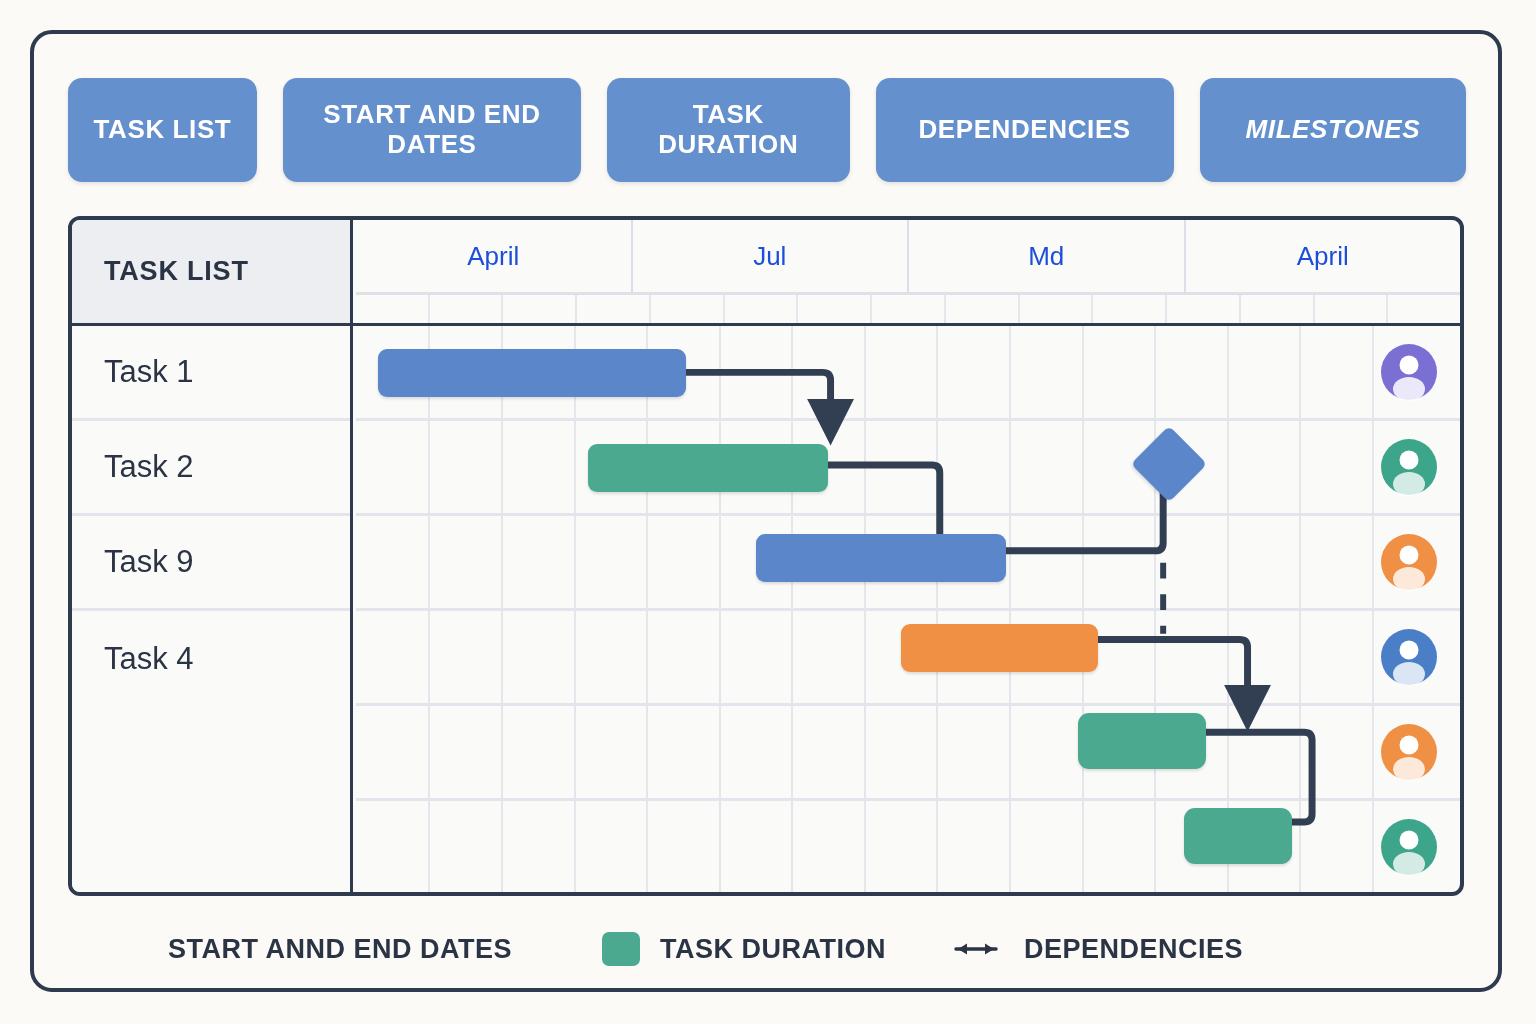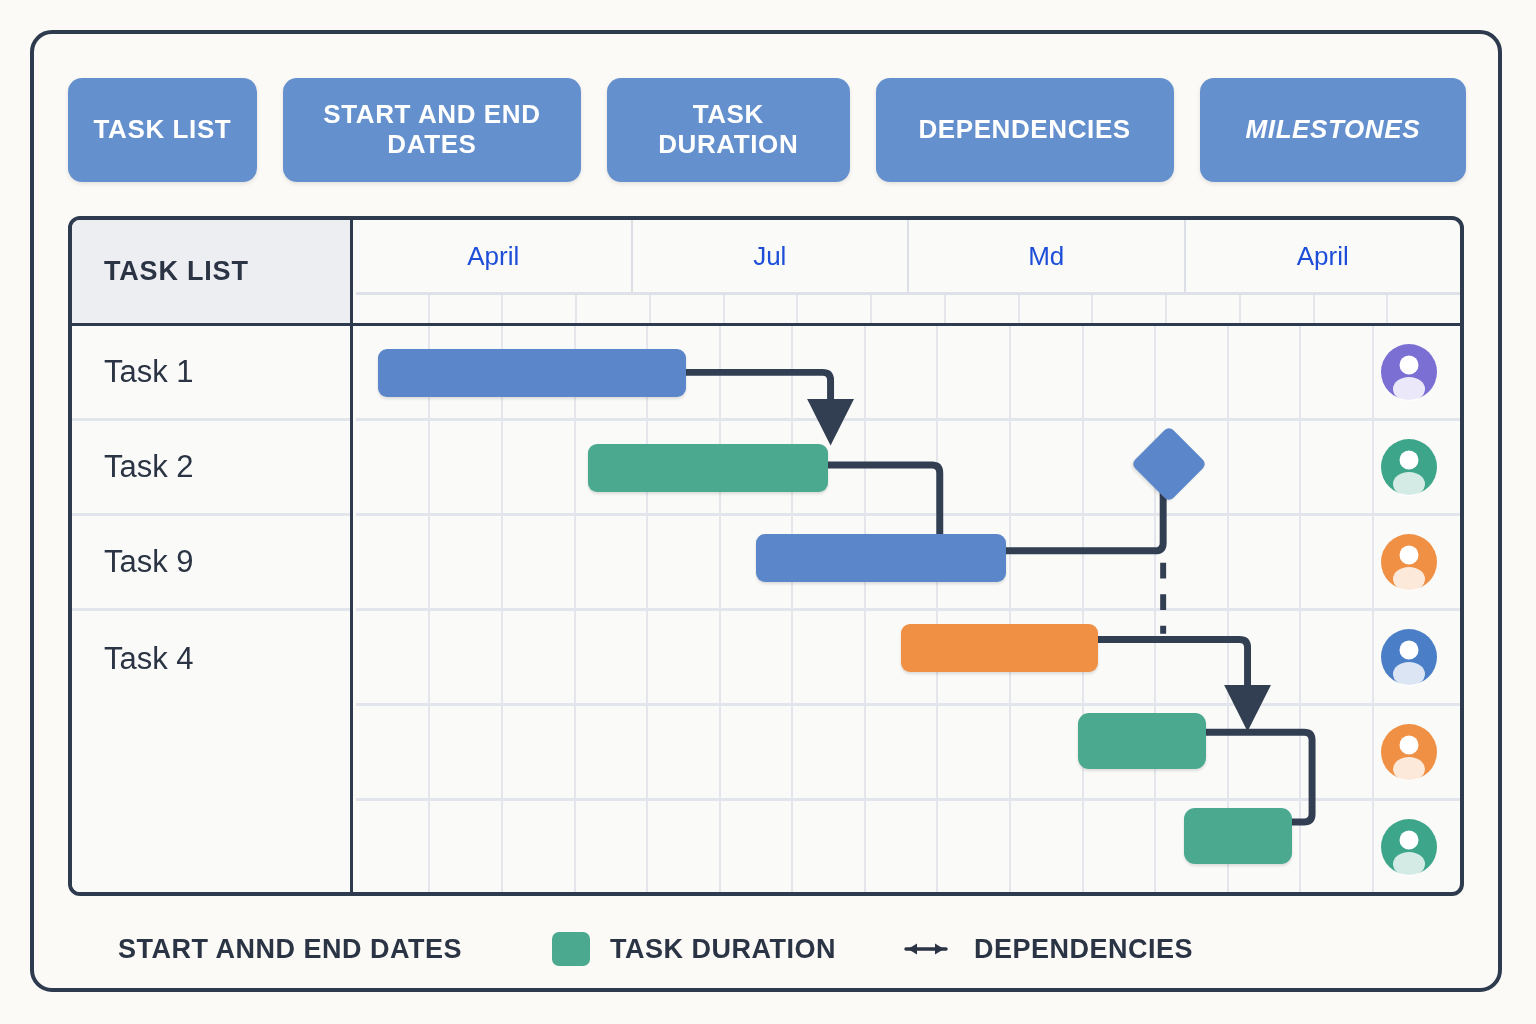--- a/index.html
+++ b/index.html
@@ -247,21 +247,21 @@
     align-items: center;
   }
   .legend-item {
     display: flex;
     align-items: center;
     font-size: 27px;
     font-weight: bold;
     color: #2b3444;
     letter-spacing: 0.5px;
   }
-  .legend-item.i0 { margin-left: 50px; }
+  .legend-item.i0 { margin-left: 100px; }
   .legend-item.i1 { margin-left: 90px; }
   .legend-item.i2 { margin-left: 60px; }
   .swatch {
     width: 38px;
     height: 34px;
     border-radius: 7px;
     margin-right: 20px;
   }
   .arrow-icon {
     width: 60px;

